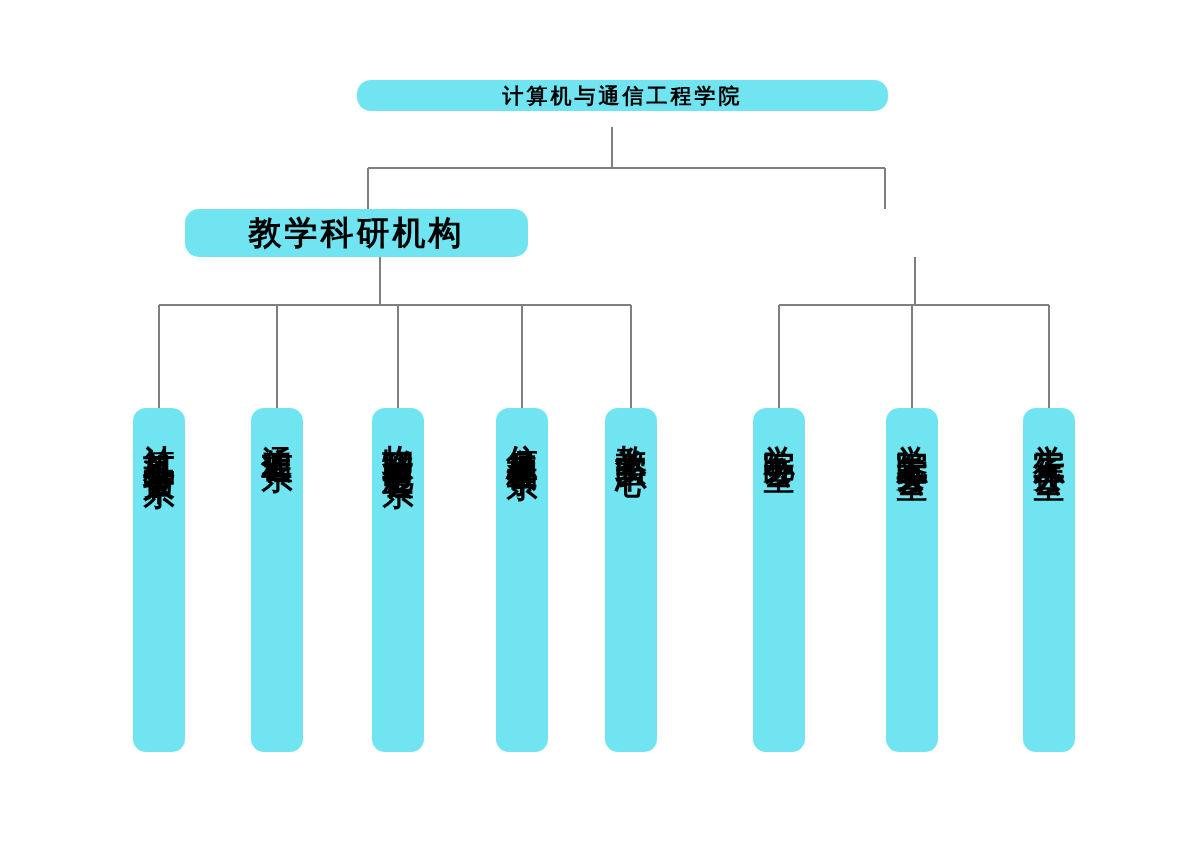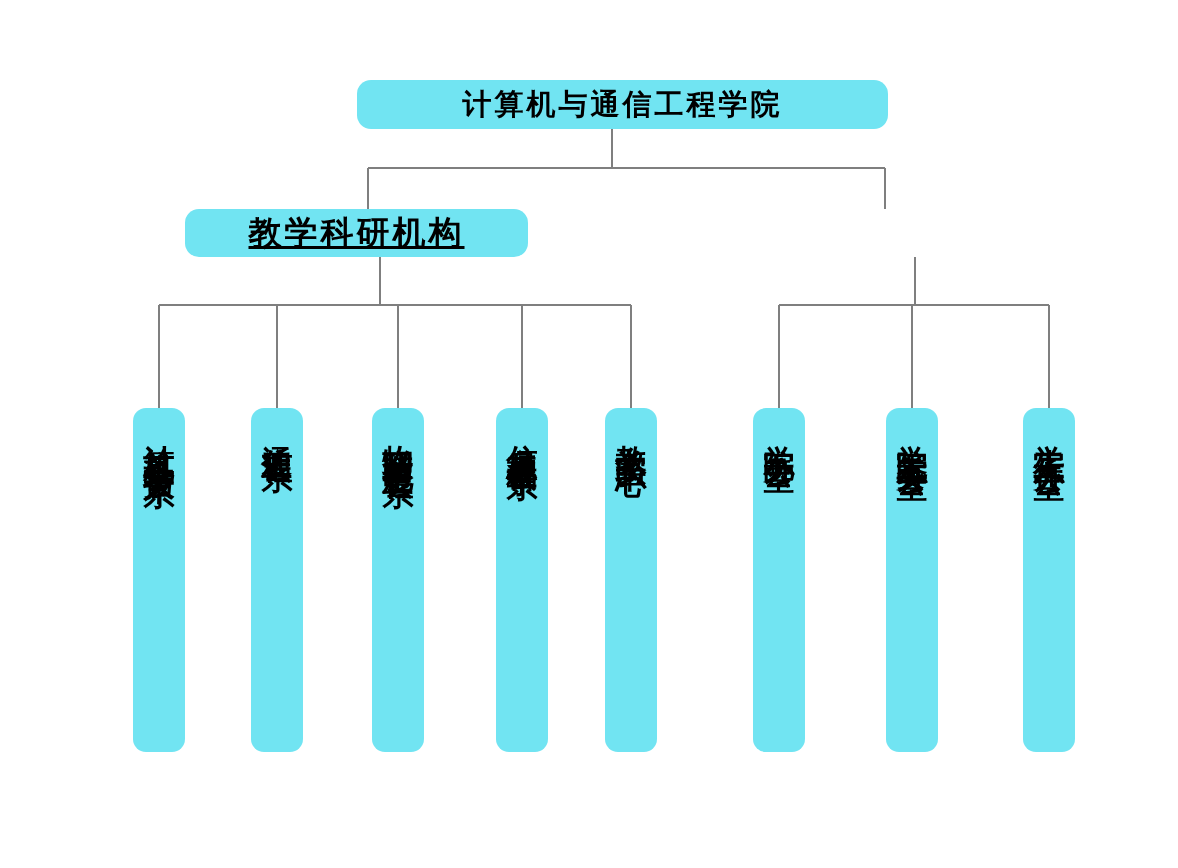--- a/index.html
+++ b/index.html
@@ -37,29 +37,29 @@
     justify-content: center;
     box-sizing: border-box;
   }
   .node.h {
     border-radius: 14px;
     white-space: nowrap;
     letter-spacing: 3px;
   }
   .node.root {
     left: 357px; top: 80px;
-    width: 531px; height: 49px;
-    font-size: 29px;
+    width: 531px; height: 31px;
+    font-size: 21px;
   }
   .node.group {
     top: 209px;
     height: 48px;
     font-size: 33px;
   }
-  .node.g1 { left: 185px; width: 343px; text-decoration: underline; }
+  .node.g1 { left: 185px; width: 343px; }
   .node.g2 { left: 717px; width: 345px; }
   .node.col {
     top: 408px;
     width: 52px;
     height: 344px;
     border-radius: 13px;
     align-items: flex-start;
     padding-top: 12px;
     font-size: 31px;
   }

